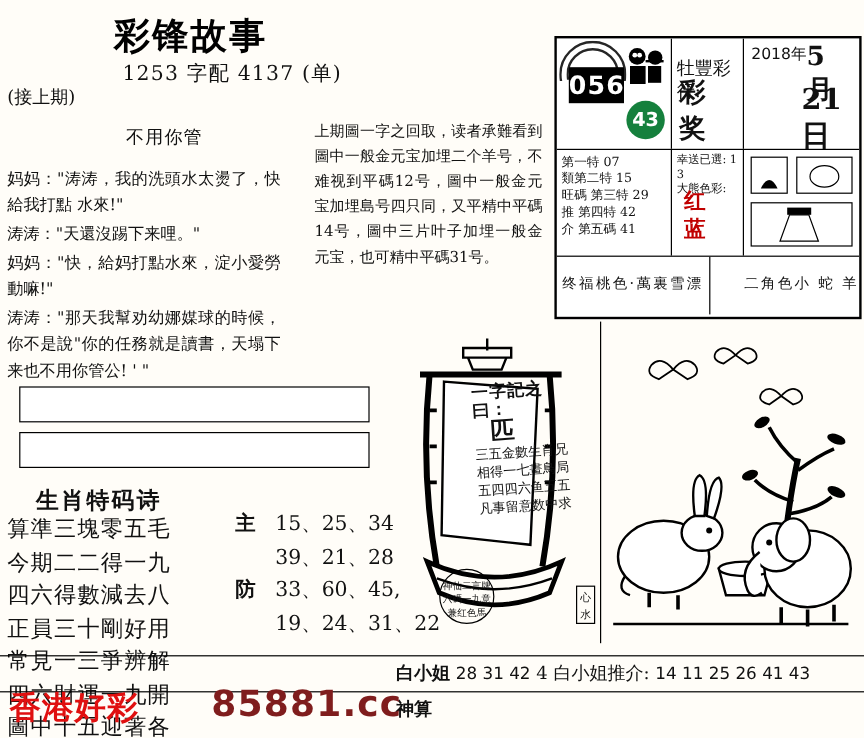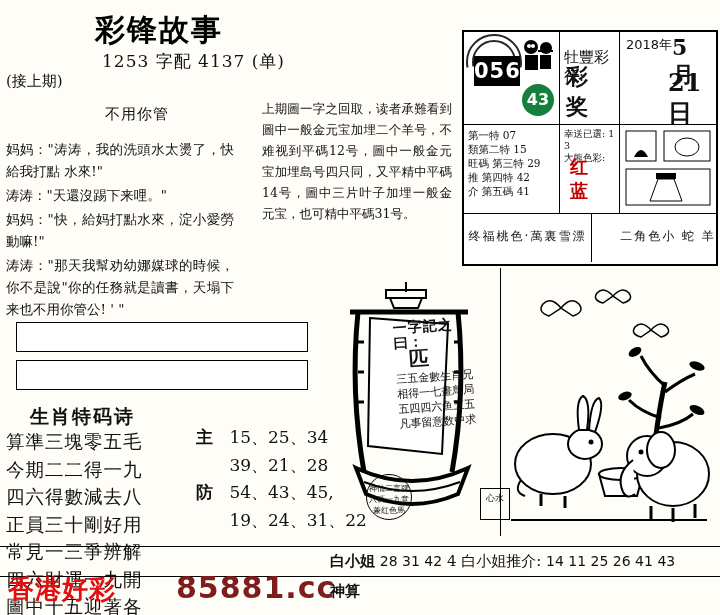--- a/index.html
+++ b/index.html
@@ -288,21 +288,21 @@
     font-size: 8px;
     text-align: center;
     line-height: 11px;
     padding-top: 8px;
     box-sizing: border-box;
     font-family: "DejaVu Serif", serif;
   }
   .seal2 {
     position: absolute;
     left: 480px; top: 488px;
-    width: 30px; height: 32px;
+    width: 16px; height: 32px;
     border: 1px solid #000;
     font-size: 9px;
     line-height: 14px;
     text-align: center;
     font-family: Liberation Serif, serif;
     padding-top: 2px;
     box-sizing: border-box;
   }
   
   .animal-panel {
@@ -456,21 +456,21 @@
     <div class="numrow">
       <span class="numlbl">主</span>
       <span>15、25、34</span>
     </div>
     <div class="numrow">
       <span class="numlbl"></span>
       <span>39、21、28</span>
     </div>
     <div class="numrow">
       <span class="numlbl">防</span>
-      <span>54、43、45,</span>
+      <span>33、60、45,</span>
     </div>
     <div class="numrow">
       <span class="numlbl"></span>
       <span>19、24、31、22</span>
     </div>
   </div>
 
   <div class="boat-panel">
     <svg width="164" height="250" viewBox="0 0 164 250">
 

